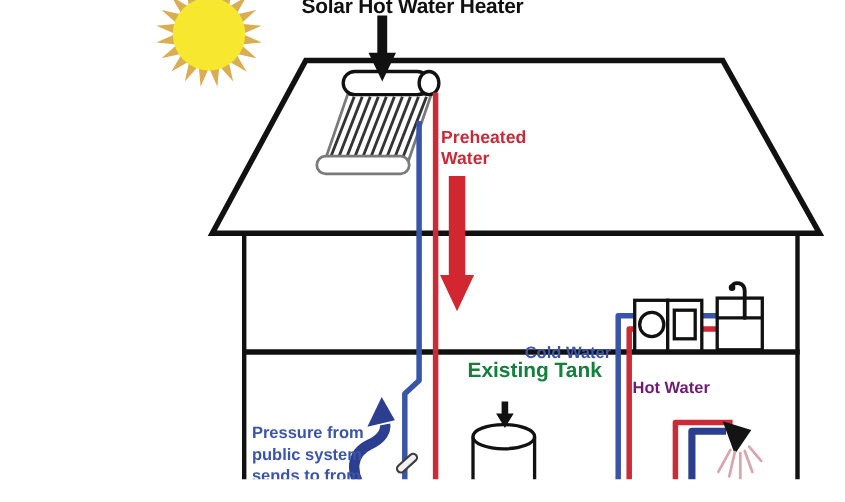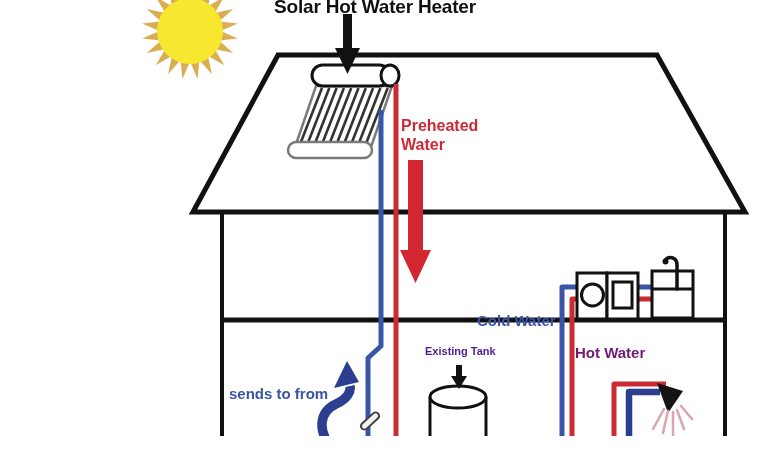--- a/index.html
+++ b/index.html
@@ -4,21 +4,21 @@
 <style>
   html,body{margin:0;padding:0;background:#fff;}
   .canvas{position:relative;width:768px;height:436px;background:#fff;overflow:hidden;
           font-family:"Liberation Sans",sans-serif;}
   .canvas svg{position:absolute;left:0;top:0;}
   .lbl{position:absolute;font-weight:700;color:#111;white-space:normal;}
   .title{left:240px;top:-4px;width:270px;text-align:center;font-size:19px;letter-spacing:-0.2px;color:#101010;}
   .preheated{left:401px;top:117px;width:86px;font-size:16px;line-height:18.5px;color:#cc2936;}
   .coldwater{left:477px;top:312px;font-size:15px;color:#3b55a8;}
   .hotwater{left:575px;top:344px;font-size:15px;color:#701a75;}
-  .existingtank{left:425px;top:345px;font-size:11px;color:#4c1d95;}
+  .existingtank{left:425px;top:327px;font-size:19px;color:#15803d;}
   .pressure{left:229px;top:384px;font-size:15px;line-height:19.5px;color:#3a55a8;}
 </style>
 </head>
 <body>
 
 <div class="canvas">
 
   <svg width="768" height="456" viewBox="0 0 768 456">
 
     <g>
@@ -108,15 +108,17 @@
     </g>
     <line x1="632" y1="451" x2="766" y2="451" stroke="#555" stroke-width="2.5"></line>
   </svg>
 
   <div class="lbl title">Solar Hot Water Heater</div>
   <div class="lbl preheated">Preheated Water</div>
   <div class="lbl coldwater">Cold Water</div>
   <div class="lbl hotwater">Hot Water</div>
   <div class="lbl existingtank">Existing Tank</div>
   <div class="lbl pressure">
+    <div>Pressure from</div>
+    <div>public  system</div>
     <div>sends to from</div>
   </div>
 </div>
 
 </body></html>

